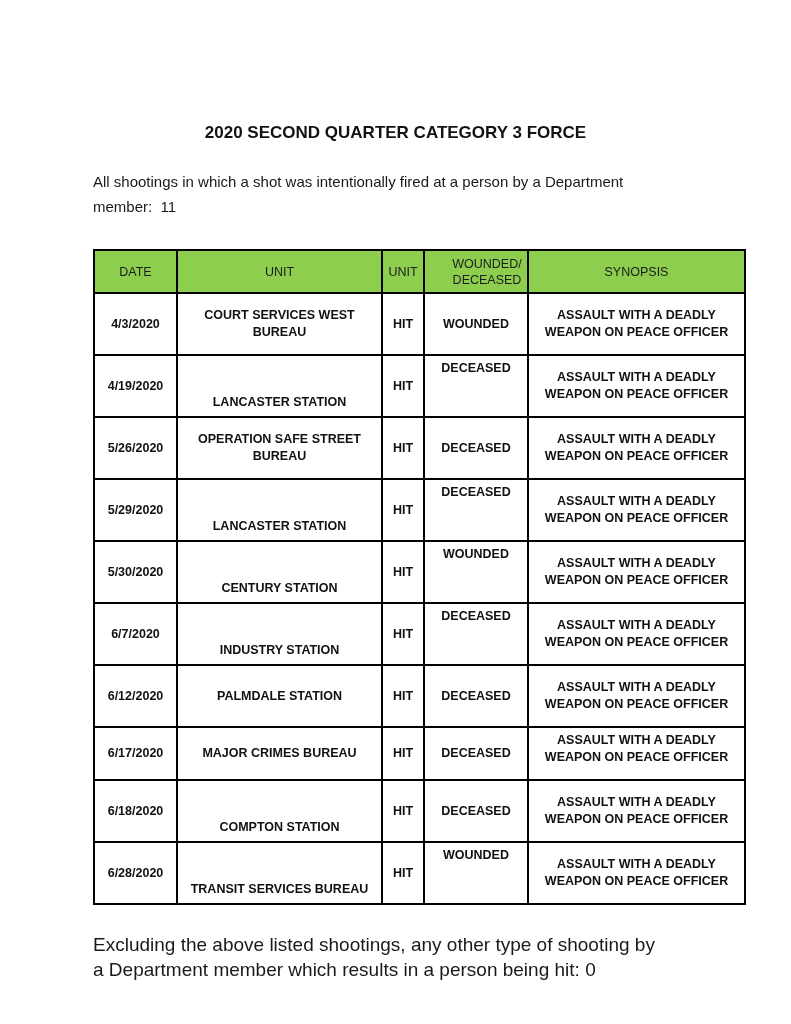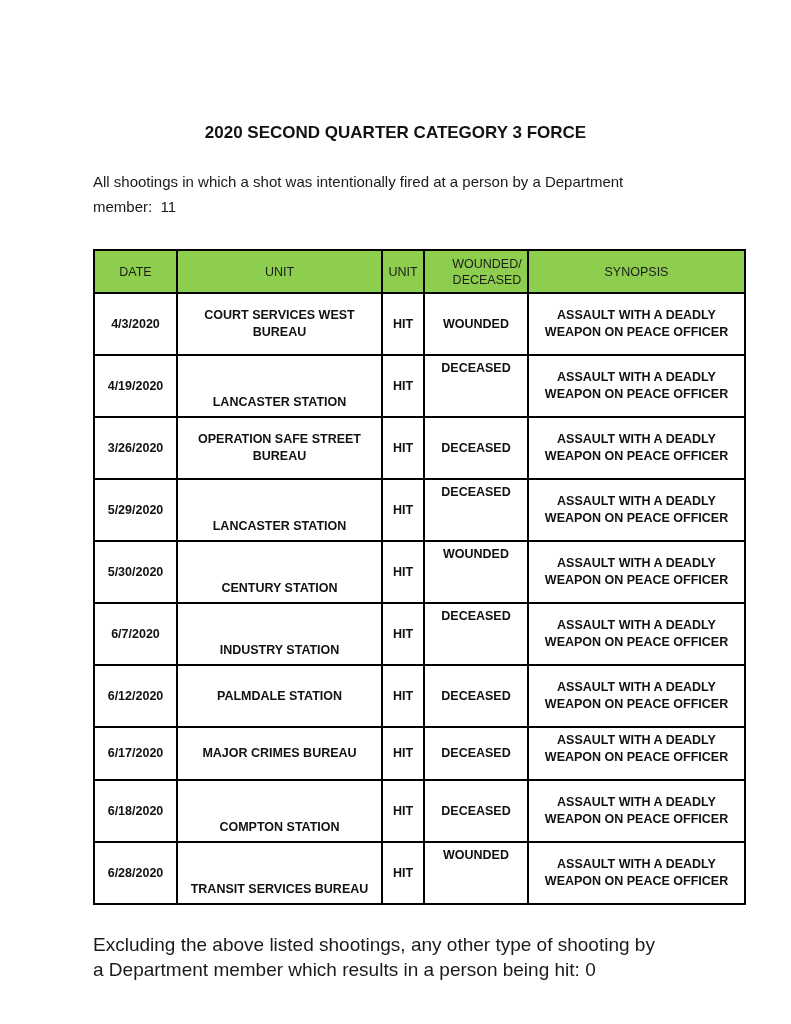--- a/index.html
+++ b/index.html
@@ -146,21 +146,21 @@
           <td class="col-syn">ASSAULT WITH A DEADLY WEAPON ON PEACE OFFICER</td>
         </tr>
         <tr>
           <td class="col-date">4/19/2020</td>
           <td class="col-unit">LANCASTER STATION</td>
           <td class="col-type">HIT</td>
           <td class="col-wd">DECEASED</td>
           <td class="col-syn">ASSAULT WITH A DEADLY WEAPON ON PEACE OFFICER</td>
         </tr>
         <tr>
-          <td class="col-date">3/26/2020</td>
+          <td class="col-date">5/26/2020</td>
           <td class="col-unit">OPERATION SAFE STREET BUREAU</td>
           <td class="col-type">HIT</td>
           <td class="col-wd">DECEASED</td>
           <td class="col-syn">ASSAULT WITH A DEADLY WEAPON ON PEACE OFFICER</td>
         </tr>
         <tr>
           <td class="col-date">5/29/2020</td>
           <td class="col-unit">LANCASTER STATION</td>
           <td class="col-type">HIT</td>
           <td class="col-wd">DECEASED</td>

